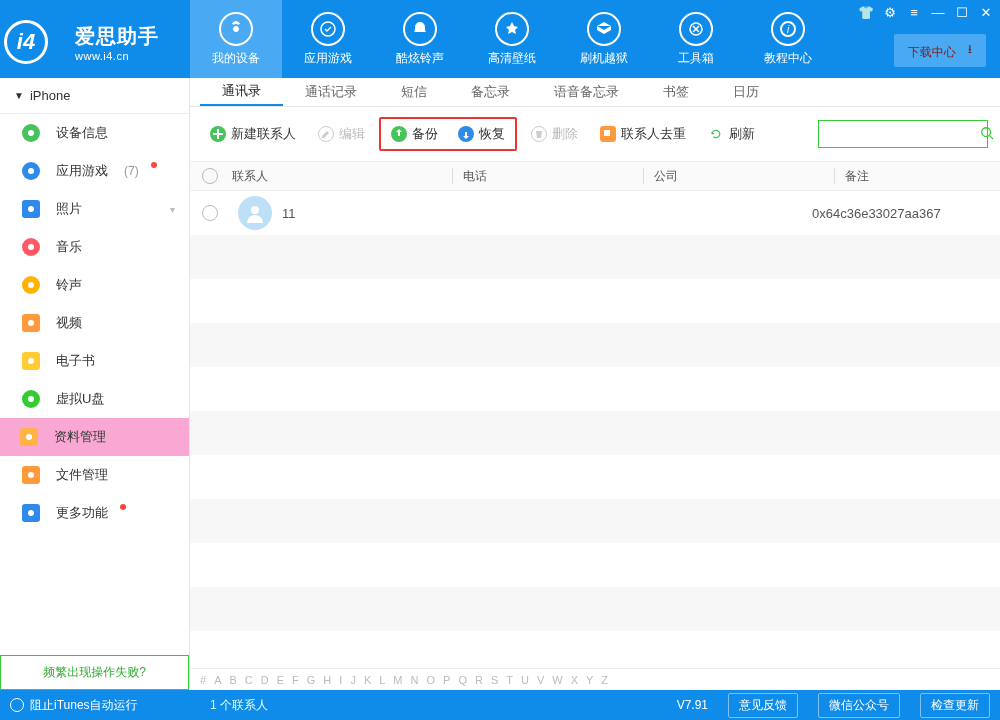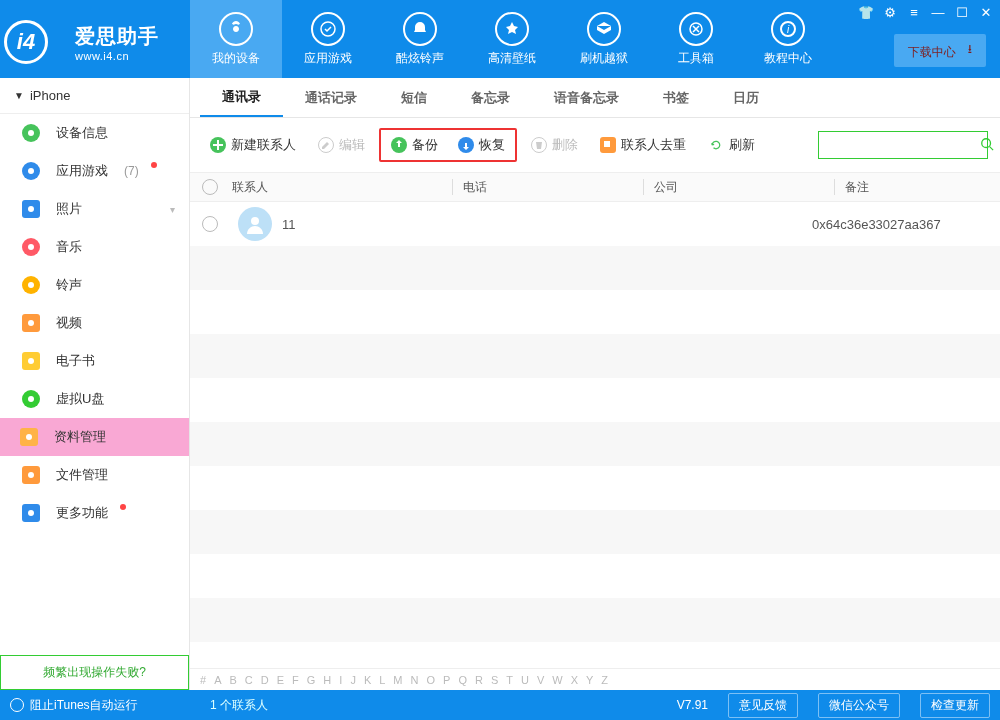--- a/index.html
+++ b/index.html
@@ -32,21 +32,21 @@
 .side-item { display:flex; align-items:center; gap:16px; padding: 10px 14px 10px 22px; font-size:13px; color:#333; cursor:pointer; position:relative;}
 .side-item.active { background:#f9a8d4;padding-left:20px; }
 .side-ic { width:18px; height:18px; border-radius:50%; display:flex; align-items:center; justify-content:center; flex-shrink:0;}
 .side-ic svg{width:12px;height:12px;fill:#fff;}
 .badge-dot{ width:6px;height:6px;background:#f44;border-radius:50%; position:relative; top:-6px; left:-4px;}
 .count { color:#999; font-size:12px;}
 .chev { margin-left:auto; color:#bbb; font-size:10px;}
 .side-footer{ border:1px solid #3c3; color:#3a3; text-align:center; padding:8px 4px; font-size:12px; cursor:pointer;}
 
 .main { flex:1; display:flex; flex-direction:column; position:relative;}
-.tabs { display:flex; border-bottom:1px solid #e6e6e6; height:40px; align-items:stretch; padding: 0 10px; font-weight: bold;}
+.tabs { display:flex; border-bottom:1px solid #e6e6e6; height:29px; align-items:stretch; padding: 0 10px;}
 .tab { padding:0 22px; display:flex; align-items:center; font-size:13px; color:#666; cursor:pointer; }
 .tab.active{ color:#222; border-bottom:2px solid #0f8bea; }
 
 .toolbar { display:flex; align-items:center; gap:6px; padding: 10px 12px; }
 .tb-btn { display:flex; align-items:center; gap:5px; padding:4px 8px; font-size:13px; cursor:pointer; color:#333;}
 .tb-btn.disabled{ color:#bbb; }
 .tb-ic{width:16px;height:16px;border-radius:50%;display:flex;align-items:center;justify-content:center;}
 .tb-ic svg{width:10px;height:10px;fill:#fff;}
 .hl-box{ border:2px solid #e33; padding:2px 2px; display:flex; gap:4px; border-radius:2px;}
 .search-box{ margin-left:auto; border:1px solid #3c3; height:28px; width:170px; display:flex; align-items:center; padding:0 6px;}

